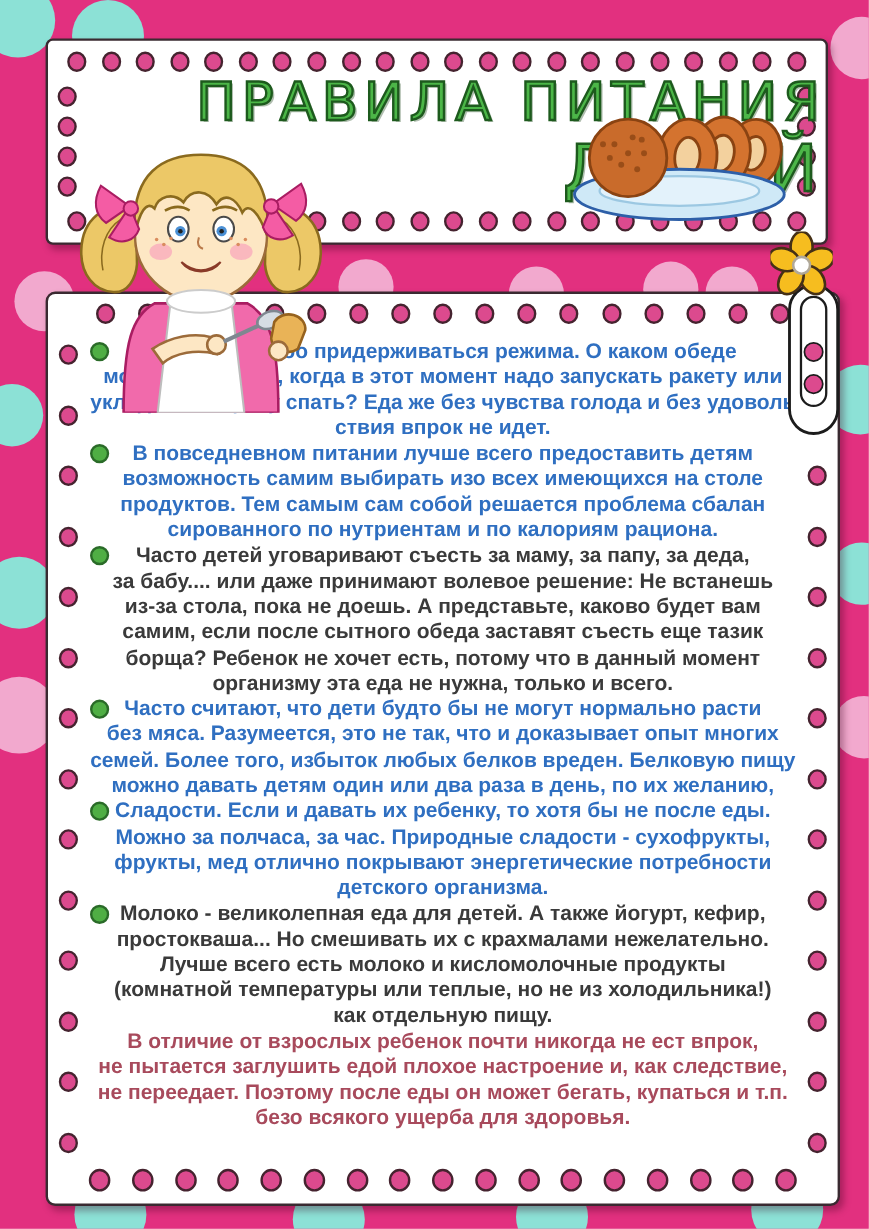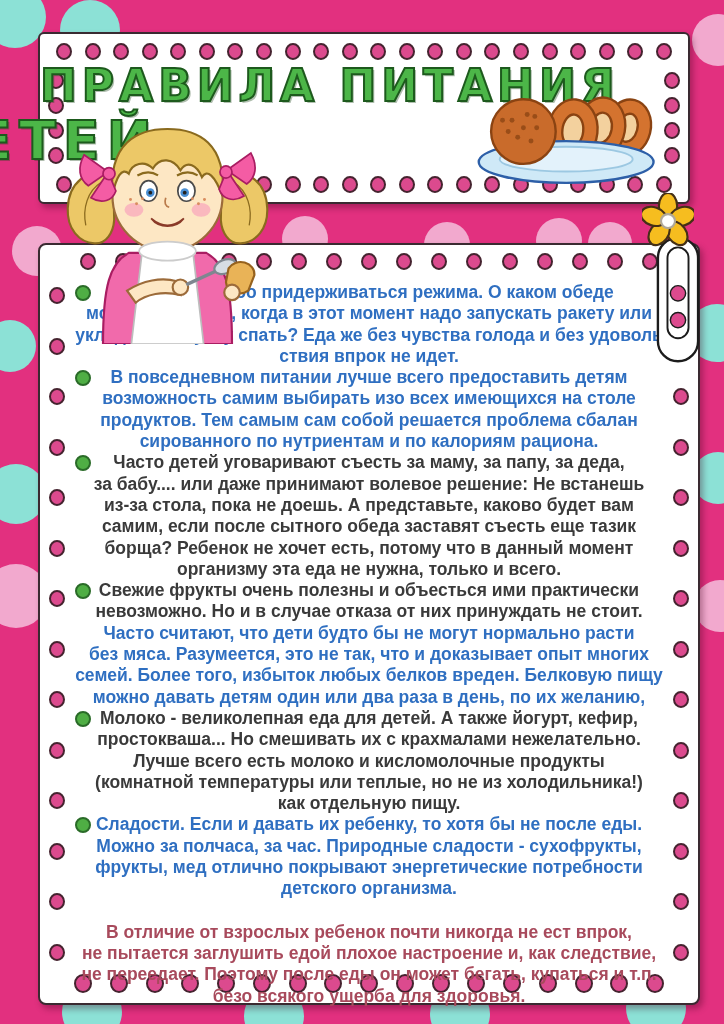--- a/index.html
+++ b/index.html
@@ -21,38 +21,38 @@
   .dots i{display:block;width:16px;height:17px;border-radius:50%;
           background:var(--hole);border:2px solid var(--hole-edge);}
   .dots.vert{flex-direction:column;}
   
   .banner{position:absolute;left:38px;top:32px;width:652px;height:172px;background:#fff;
           border:2px solid #3a2a31;border-radius:6px;box-shadow:3px 4px 6px rgba(60,0,30,.35);}
   .banner .dots.top{left:16px;right:16px;top:9px;}
   .banner .dots.bottom{left:16px;right:16px;bottom:9px;}
   .banner .dots.left{left:8px;top:38px;bottom:38px;}
   .banner .dots.right{right:8px;top:38px;bottom:38px;}
-  .title{position:relative;text-align:left;font-family:"DejaVu Sans",sans-serif;font-weight:700;
+  .title{position:relative;text-align:right;font-family:"DejaVu Sans",sans-serif;font-weight:400;
          color:var(--title-green);-webkit-text-stroke:2px var(--title-edge);
          text-shadow:2px 2px 0 rgba(30,70,25,.35);}
   .title.l1{margin-top:26px;font-size:44px;letter-spacing:5px;}
   .title.l2{margin-top:-2px;margin-left:-120px;font-size:54px;letter-spacing:7px;}
   
   .panel{position:absolute;left:38px;top:243px;width:662px;height:762px;background:#fff;
          border:2px solid #3a2a31;border-radius:8px;box-shadow:3px 4px 6px rgba(60,0,30,.35);}
   .panel .dots.top{left:40px;right:40px;top:8px;}
   .panel .dots.bottom{left:34px;right:34px;bottom:10px;}
   .panel .dots.bottom i{width:18px;height:19px;}
   .panel .dots.left{left:9px;top:42px;bottom:42px;}
   .panel .dots.right{right:9px;top:42px;bottom:42px;}
   .panel-content{position:absolute;left:30px;right:30px;top:37px;
                  font-size:17.5px;line-height:21.3px;font-weight:bold;}
   .para{position:relative;text-align:center;}
   .seg{white-space:pre-line;}
-  .c-blue{color:var(--blue);} .c-black{color:var(--black);} .c-red{color:var(--red);margin-top:22px;}
+  .c-blue{color:var(--blue);} .c-black{color:var(--black);} .c-red{color:var(--red);}
   .bullet{position:absolute;left:5px;top:3px;width:16px;height:16px;border-radius:50%;
           background:var(--green);border:2px solid #2a6b28;}
   
   .girl{position:absolute;left:60px;top:86px;width:215px;height:258px;z-index:5;}
   .plate{position:absolute;right:24px;bottom:14px;width:190px;height:110px;}
   .paperclip{position:absolute;left:653px;top:234px;width:50px;height:132px;z-index:6;}
   .flower{position:absolute;left:642px;top:193px;width:52px;height:54px;z-index:7;}
 </style>
 </head>
 <body>
@@ -259,41 +259,39 @@
         <span class="bullet"></span>
         <div class="seg c-black">Часто детей уговаривают съесть за маму, за папу, за деда,
 за бабу.... или даже принимают волевое решение: Не встанешь
 из-за стола, пока не доешь. А представьте, каково будет вам
 самим, если после сытного обеда заставят съесть еще тазик
 борща? Ребенок не хочет есть, потому что в данный момент
 организму эта еда не нужна, только и всего.</div>
       </div>
       <div class="para">
         <span class="bullet"></span>
-        <div class="seg c-black">Свежие фрукты очень полезны и объесться ими практически
-невозможно. Но и в случае отказа от них принуждать не стоит.</div>
         <div class="seg c-blue">Часто считают, что дети будто бы не могут нормально расти
 без мяса. Разумеется, это не так, что и доказывает опыт многих
 семей. Более того, избыток любых белков вреден. Белковую пищу
 можно давать детям один или два раза в день, по их желанию,</div>
+      </div>
+      <div class="para">
+        <span class="bullet"></span>
+        <div class="seg c-blue">Сладости. Если и давать их ребенку, то хотя бы не после еды.
+Можно за полчаса, за час. Природные сладости - сухофрукты,
+фрукты, мед отлично покрывают энергетические потребности
+детского организма.</div>
       </div>
       <div class="para">
         <span class="bullet"></span>
         <div class="seg c-black">Молоко - великолепная еда для детей. А также йогурт, кефир,
 простокваша... Но смешивать их с крахмалами нежелательно.
 Лучше всего есть молоко и кисломолочные продукты
 (комнатной температуры или теплые, но не из холодильника!)
 как отдельную пищу.</div>
-      </div>
-      <div class="para">
-        <span class="bullet"></span>
-        <div class="seg c-blue">Сладости. Если и давать их ребенку, то хотя бы не после еды.
-Можно за полчаса, за час. Природные сладости - сухофрукты,
-фрукты, мед отлично покрывают энергетические потребности
-детского организма.</div>
       </div>
       <div class="para">
         <div class="seg c-red">В отличие от взрослых ребенок почти никогда не ест впрок,
 не пытается заглушить едой плохое настроение и, как следствие,
 не переедает. Поэтому после еды он может бегать, купаться и т.п.
 безо всякого ущерба для здоровья.</div>
       </div>
     </div>
   </div>
 

